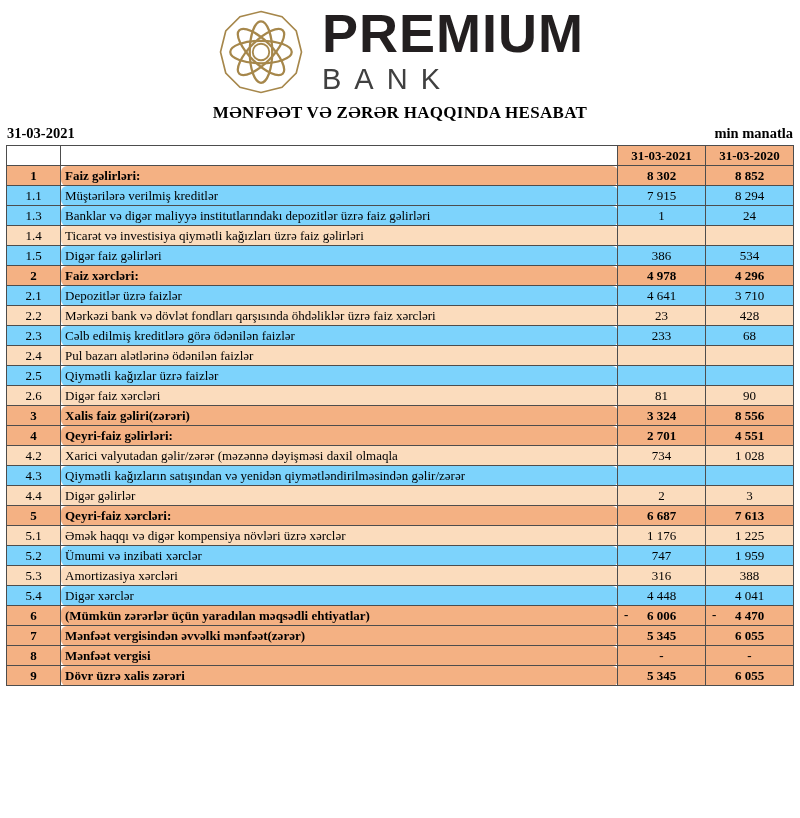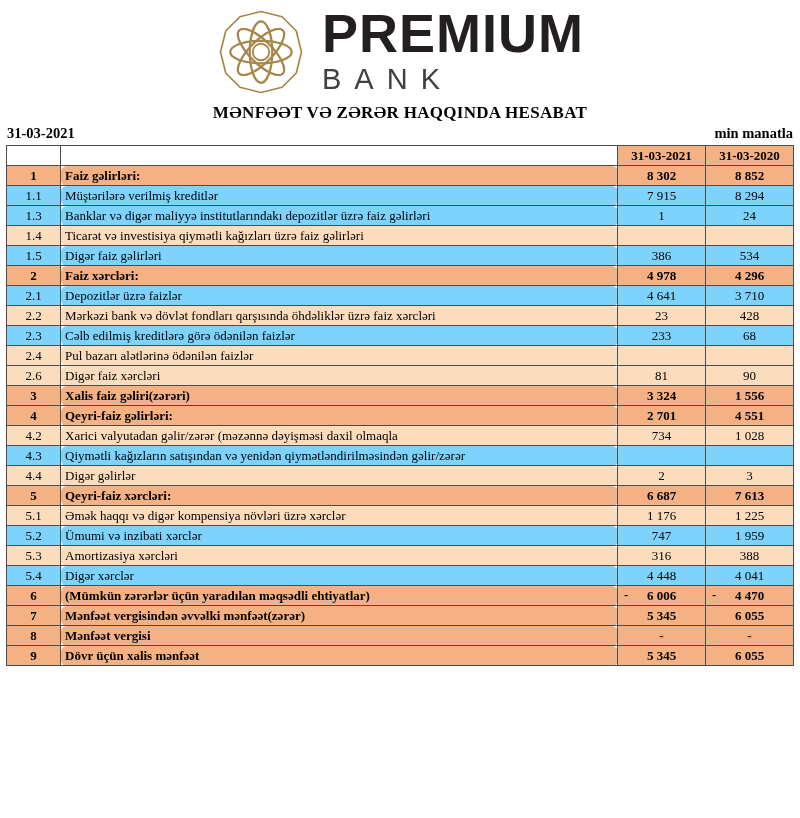--- a/index.html
+++ b/index.html
@@ -147,31 +147,37 @@
           <td class="c-desc">Cəlb edilmiş kreditlərə görə ödənilən faizlər</td>
           <td class="c-val">233</td>
           <td class="c-val">68</td>
         </tr>
         <tr class="alt">
           <td class="c-num">2.4</td>
           <td class="c-desc">Pul bazarı alətlərinə ödənilən faizlər</td>
           <td class="c-val"></td>
           <td class="c-val"></td>
         </tr>
+        <tr class="plain">
+          <td class="c-num">2.5</td>
+          <td class="c-desc">Qiymətli kağızlar üzrə faizlər</td>
+          <td class="c-val"></td>
+          <td class="c-val"></td>
+        </tr>
         <tr class="alt">
           <td class="c-num">2.6</td>
           <td class="c-desc">Digər faiz xərcləri</td>
           <td class="c-val">81</td>
           <td class="c-val">90</td>
         </tr>
         <tr class="section">
           <td class="c-num">3</td>
           <td class="c-desc">Xalis faiz gəliri(zərəri)</td>
           <td class="c-val">3 324</td>
-          <td class="c-val">1 556</td>
+          <td class="c-val">8 556</td>
         </tr>
         <tr class="section">
           <td class="c-num">4</td>
           <td class="c-desc">Qeyri-faiz gəlirləri:</td>
           <td class="c-val">2 701</td>
           <td class="c-val">4 551</td>
         </tr>
         <tr class="alt">
           <td class="c-num">4.2</td>
           <td class="c-desc">Xarici valyutadan gəlir/zərər (məzənnə dəyişməsi daxil olmaqla</td>
@@ -233,20 +239,20 @@
           <td class="c-val">6 055</td>
         </tr>
         <tr class="section">
           <td class="c-num">8</td>
           <td class="c-desc">Mənfəət vergisi</td>
           <td class="c-val">-</td>
           <td class="c-val">-</td>
         </tr>
         <tr class="section">
           <td class="c-num">9</td>
-          <td class="c-desc">Dövr üçün xalis mənfəət</td>
+          <td class="c-desc">Dövr üzrə xalis zərəri</td>
           <td class="c-val">5 345</td>
           <td class="c-val">6 055</td>
         </tr>
       </tbody>
   </table>
 
 </div>
 
 </body></html>

